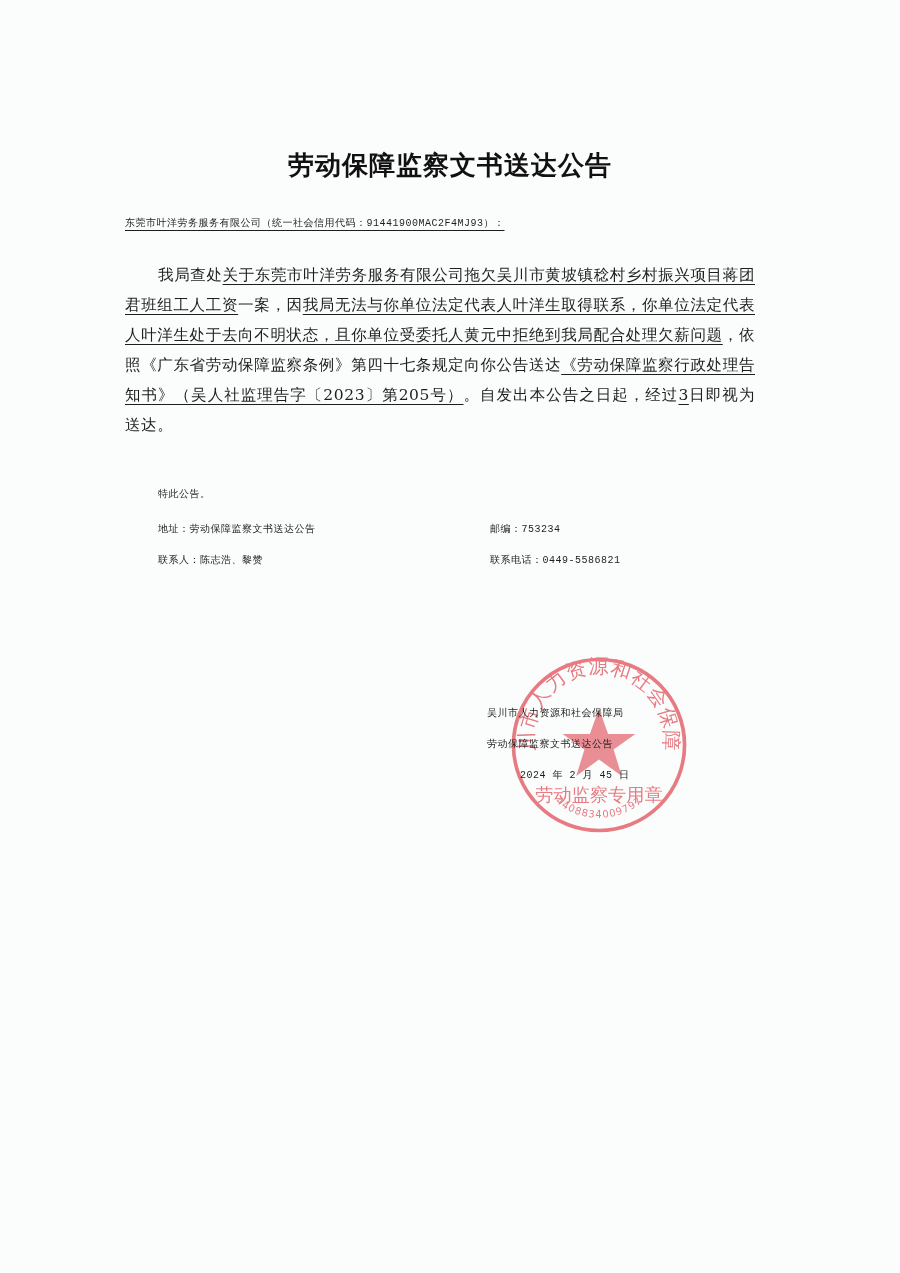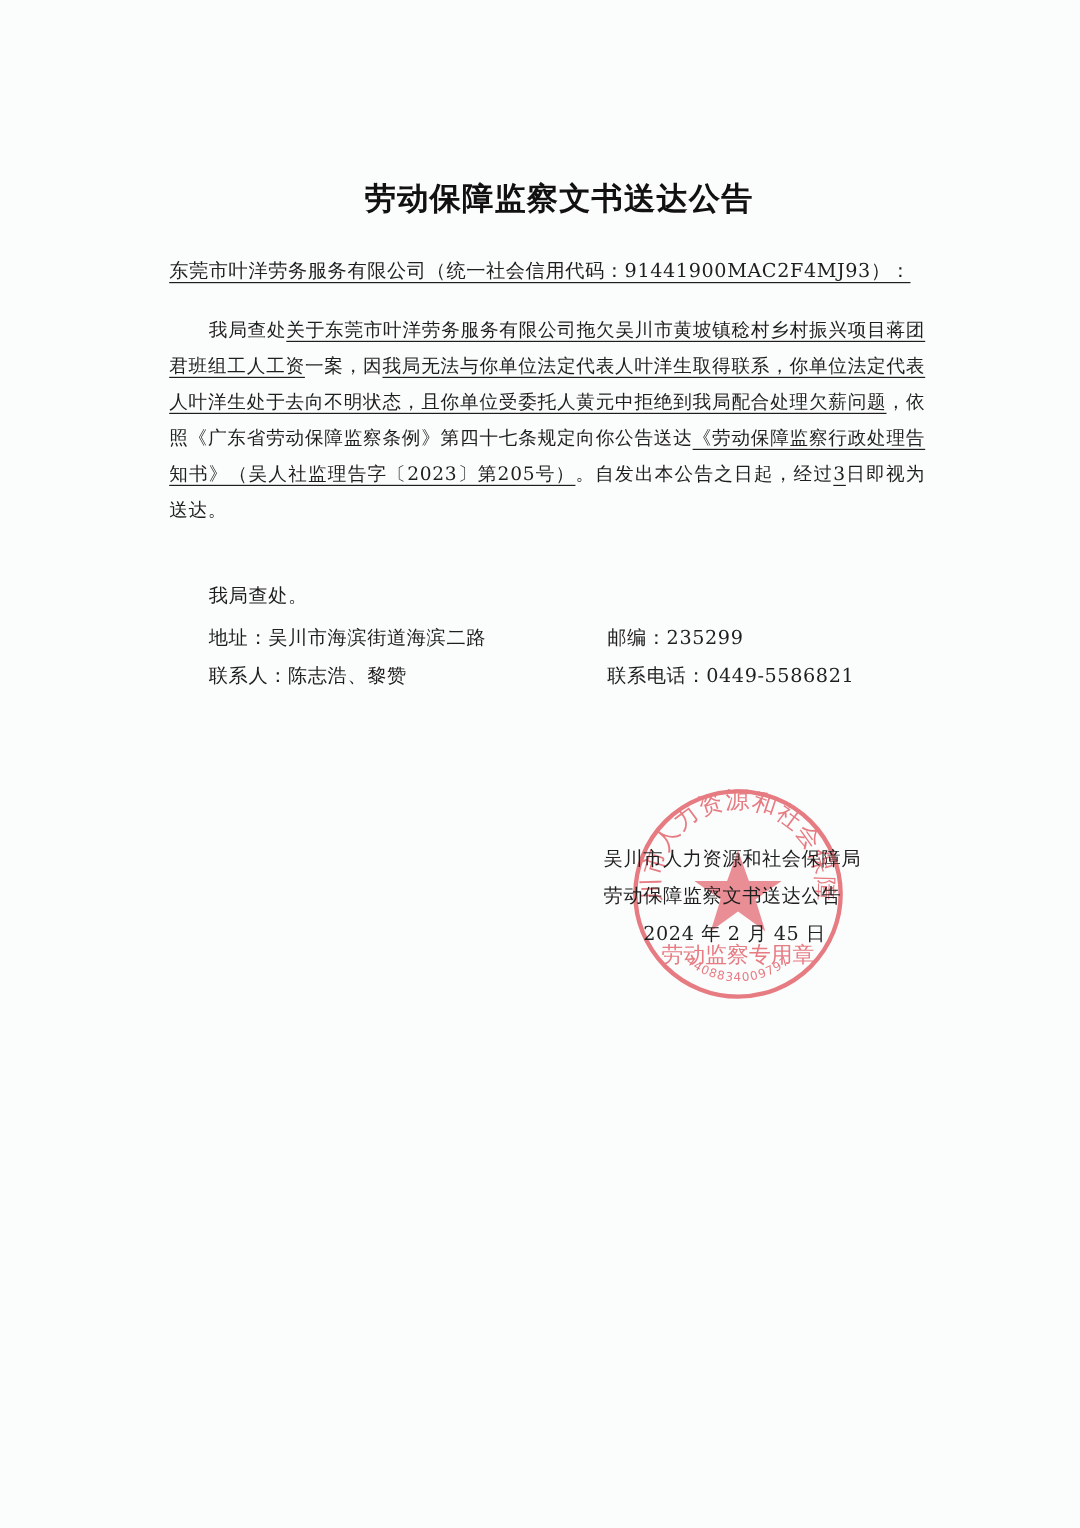--- a/index.html
+++ b/index.html
@@ -4,29 +4,29 @@
   <style>
     html, body { margin: 0; padding: 0; }
     body {
       width: 900px; height: 1273px;
       background: #fbfcfc;
       position: relative;
       overflow: hidden;
       font-family: "DejaVu Serif", "Liberation Serif", serif;
       color: #1e1e1e;
     }
-    .page { position: absolute; left: 16px; top: 0; width: 764px; height: 1273px; }
+    .page { position: absolute; left: 0; top: 0; width: 764px; height: 1273px; }
     .title {
       position: absolute; left: 0; top: 148px; width: 900px;
       text-align: center;
       font-size: 26px; font-weight: bold; letter-spacing: 1px;
       color: #111;
     }
     .u { text-decoration: underline; text-underline-offset: 4px; text-decoration-thickness: 1px; }
-    .line { position: absolute; font-size: 16px; white-space: nowrap; letter-spacing: 0.5px; }
+    .line { position: absolute; font-size: 10px; white-space: nowrap; letter-spacing: 0.5px; font-family: Liberation Mono, monospace; }
     .recipient { left: 125px; top: 216px; }
     .para { position: absolute; left: 125px; width: 630px; font-size: 15.5px; line-height: 30px; letter-spacing: 0.6px; text-align: justify; margin-top: 17px; }
     .p1 { top: 243px; }
     .p2 { top: 393px; }
     .indent { display: inline-block; width: 33px; }
     .closing { left: 158px; top: 487px; }
     .addr { left: 158px; top: 522px; }
     .zip { left: 490px; top: 522px; }
     .contact { left: 158px; top: 553px; }
     .phone { left: 490px; top: 553px; }
@@ -41,24 +41,24 @@
 
 <div class="page">
 
   <div class="title">劳动保障监察文书送达公告</div>
 
   <div class="line recipient u">东莞市叶洋劳务服务有限公司（统一社会信用代码：91441900MAC2F4MJ93）：</div>
 
   <div class="para p1"><span class="indent"></span><span>我局查处</span><span class="u">关于东莞市叶洋劳务服务有限公司拖欠吴川市黄坡镇稔村乡村振兴项目蒋团君班组工人工资</span><span>一案，因</span><span class="u">我局无法与你单位法定代表人叶洋生取得联系，你单位法定代表人叶洋生处于去向不明状态，且你单位受委托人黄元中拒绝到我局配合处理欠薪问题</span><span>，依照《广东省劳动保障监察条例》第四十七条规定向你公告送达</span><span class="u">《劳动保障监察行政处理告知书》（吴人社监理告字〔2023〕第205号）</span><span>。自发出本公告之日起，经过</span><span class="u">3</span><span>日即视为送达。</span></div>
 
 
-  <div class="line closing">我局查处。</div>
+  <div class="line closing">特此公告。</div>
 
-  <div class="line addr">地址：吴川市海滨街道海滨二路</div>
-  <div class="line zip">邮编：235299</div>
+  <div class="line addr">地址：劳动保障监察文书送达公告</div>
+  <div class="line zip">邮编：753234</div>
   <div class="line contact">联系人：陈志浩、黎赞</div>
   <div class="line phone">联系电话：0449-5586821</div>
 
   <svg class="stamp" viewBox="0 0 200 200">
     <defs>
       <path id="arcTop" d="M 30 110 A 72 72 0 1 1 170 110"></path>
       <path id="arcBot" d="M 40 150 A 75 75 0 0 0 160 150"></path>
     </defs>
     <circle cx="100" cy="100" r="94" fill="none" stroke="#e0505a" stroke-width="4"></circle>
     <text font-size="22" fill="#e0505a" font-family="DejaVu Serif, serif" letter-spacing="1">

